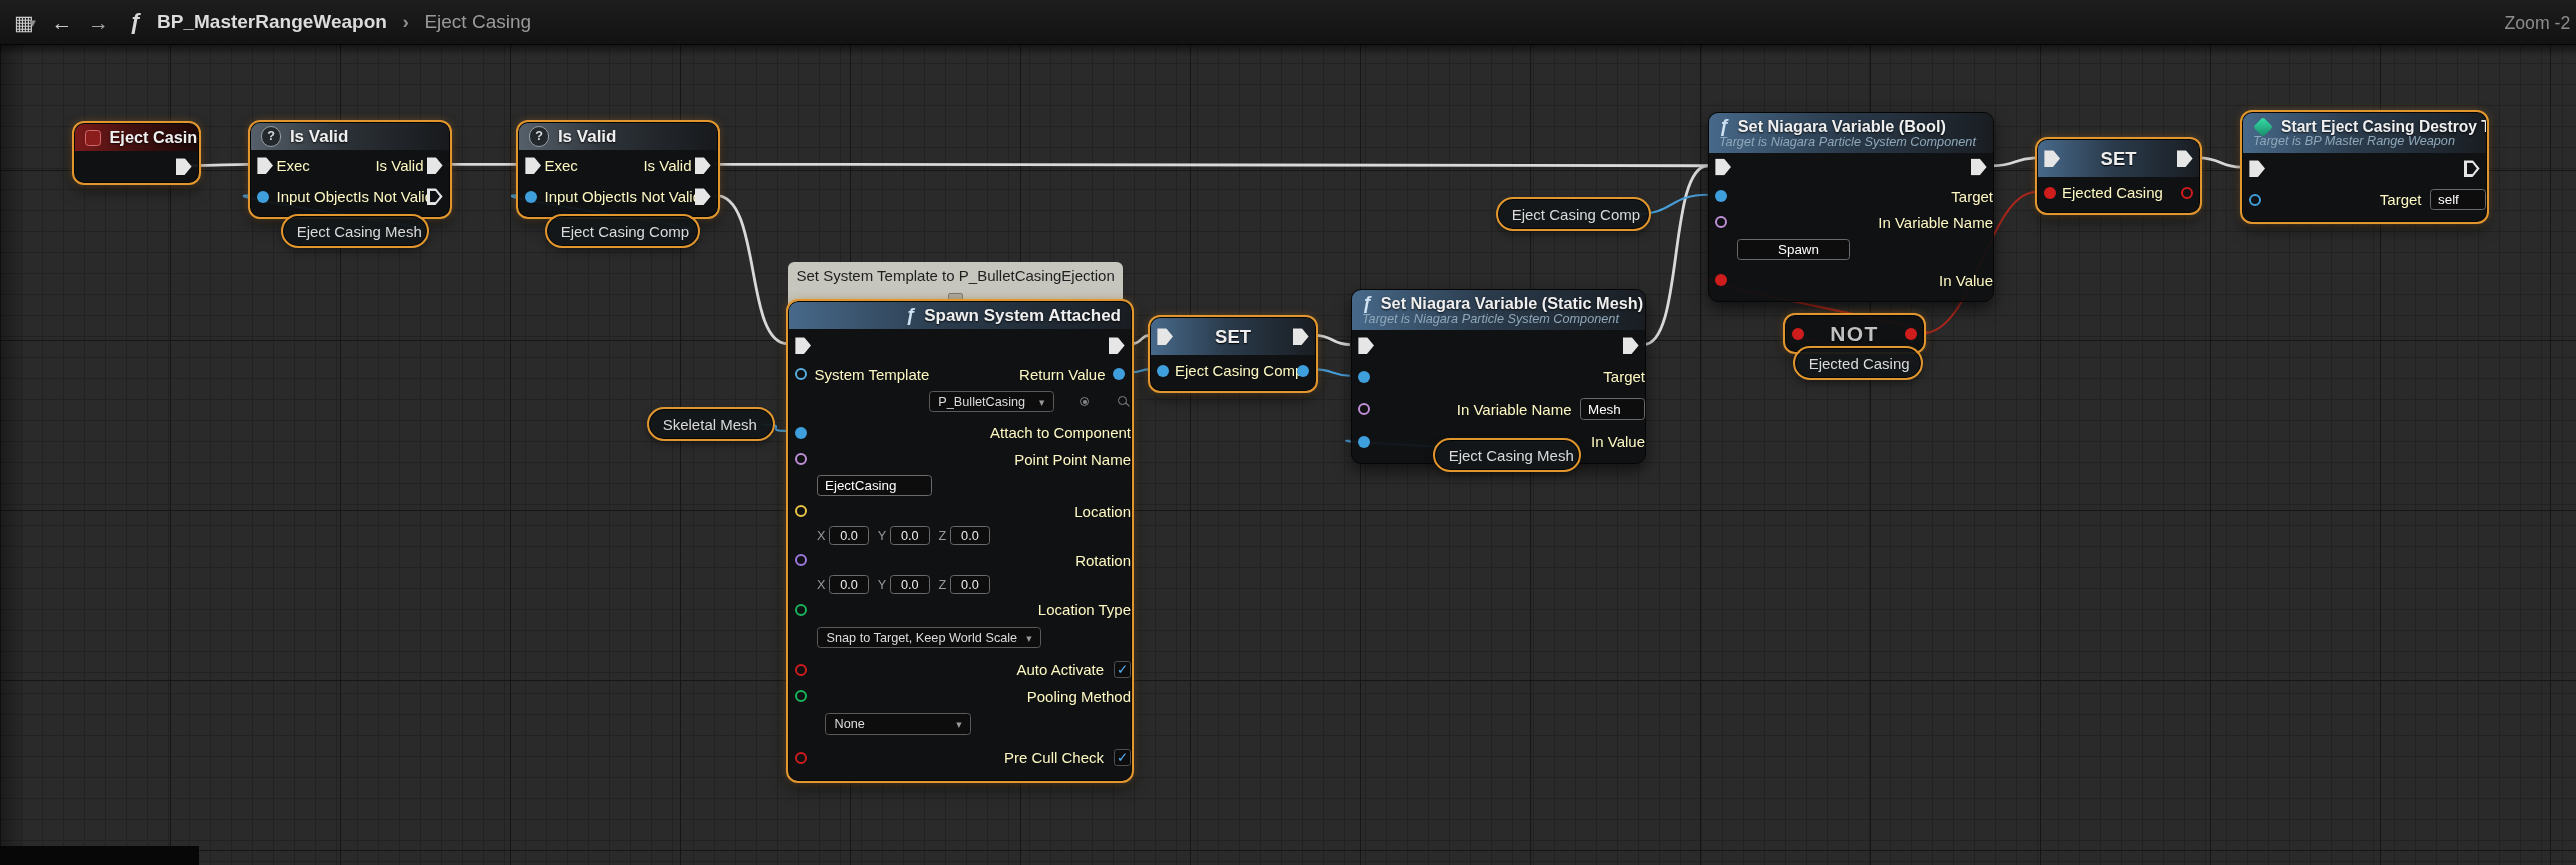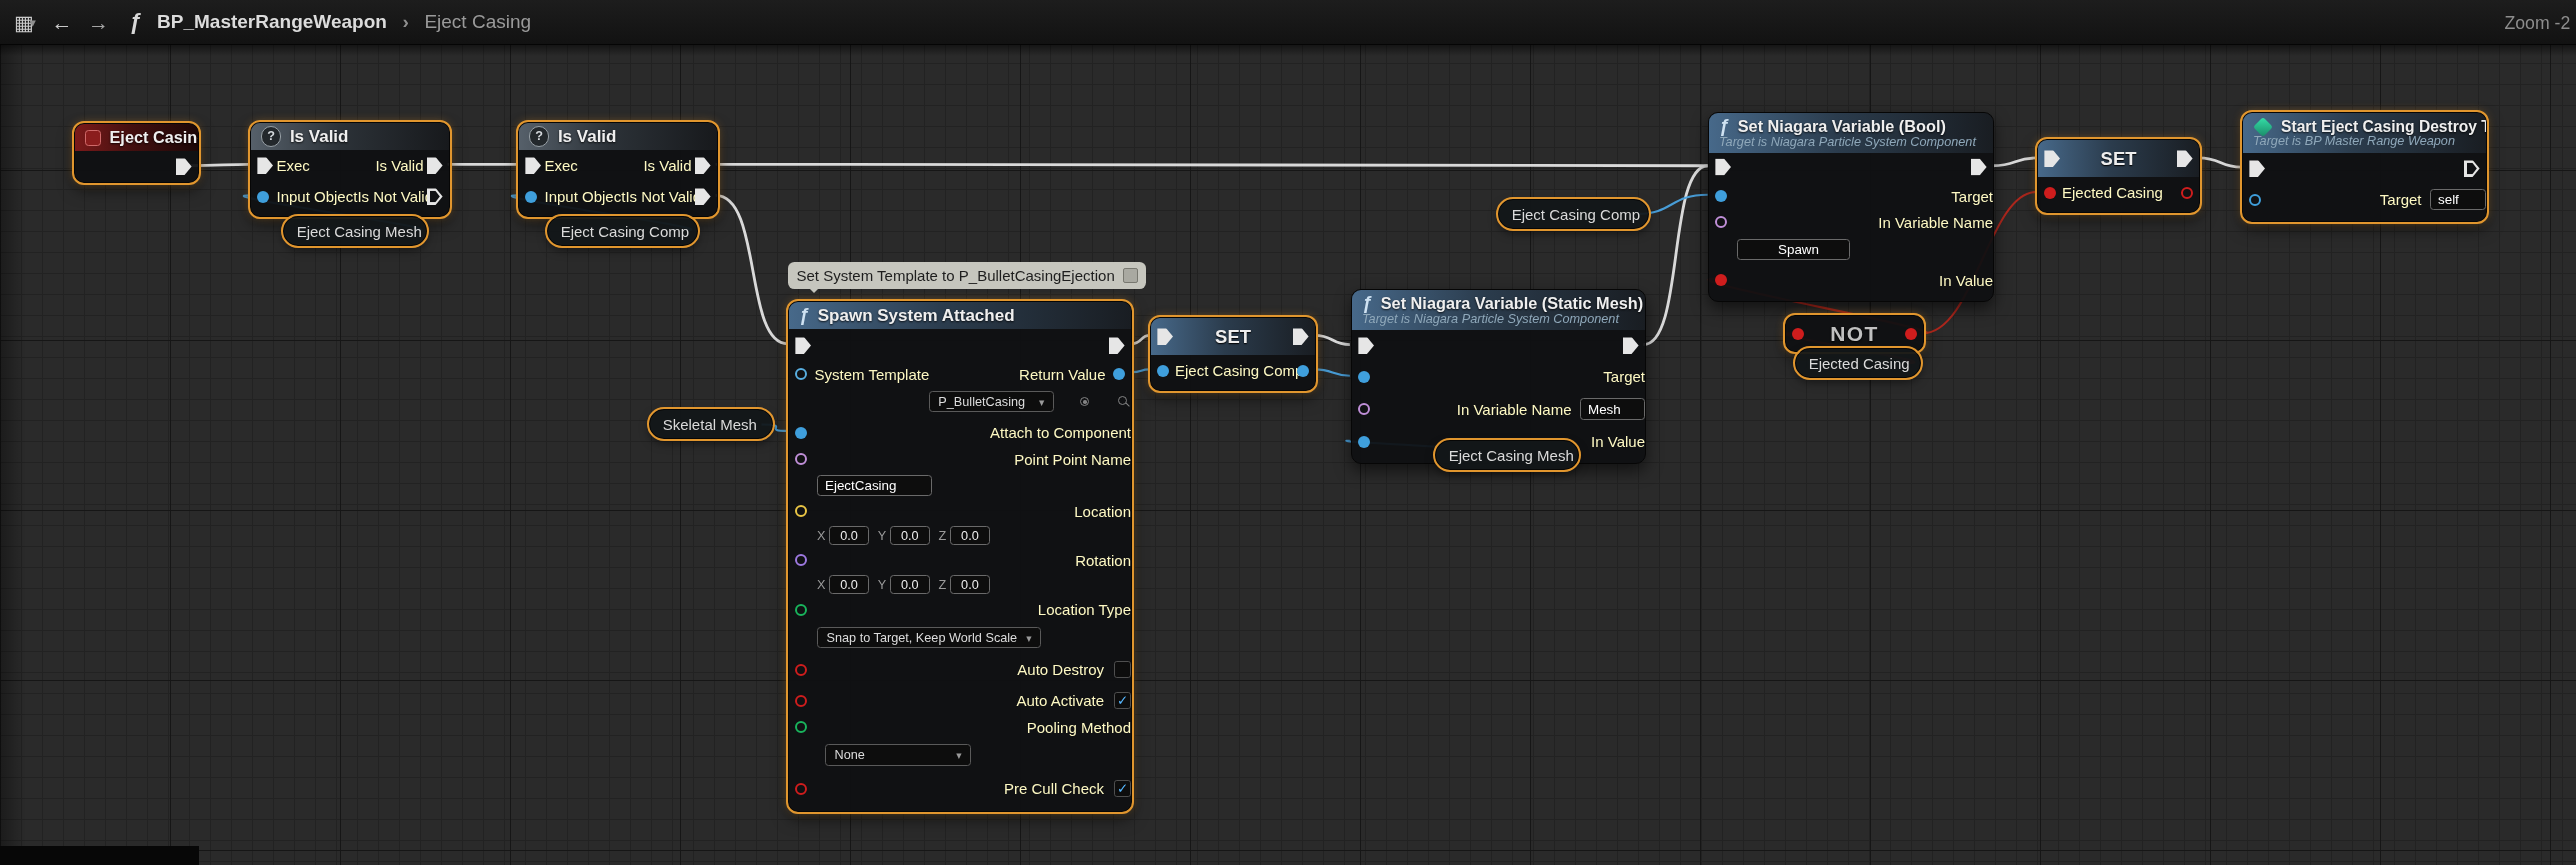--- a/index.html
+++ b/index.html
@@ -41,21 +41,21 @@
   
   .node{position:absolute;z-index:2;background:rgba(15,16,18,.94);
     border:1.4px solid #060606;border-radius:10px;overflow:hidden;
     box-shadow:0 7px 15.6px rgba(0,0,0,.55);}
   .sel{outline:2.1px solid #e1962e;outline-offset:-0.7px;
     box-shadow:0 0 10px rgba(230,150,40,.45),0 7px 15.6px rgba(0,0,0,.55);}
   .hd{display:flex;align-items:center;gap:8.5px;padding:0 10px;}
   .hd.one{height:27px;}
   .hd.two{height:40px;flex-direction:column;align-items:flex-start;justify-content:center;gap:0;}
   .trow{display:flex;align-items:center;gap:8.5px;}
-  .grad-fn{background:linear-gradient(to right,#47698a 0%,#2b3c4d 45%,#191d22 100%);}
+  .grad-fn{background:linear-gradient(to right,#47698a 0%,#2b3c4d 45%,#191d22 100%);justify-content:flex-end;}
   .grad-ev{background:linear-gradient(to right,#7c1a1a 0%,#441010 45%,#1c0808 100%);}
   .grad-mac{background:linear-gradient(to right,#56606a 0%,#2c3238 45%,#17191c 100%);}
   .t{font-size:17px;font-weight:bold;color:#efefef;white-space:nowrap;text-shadow:0 1.4px 2.1px rgba(0,0,0,.8);}
   .t.sm{font-size:16.3px;}
   .st{font-size:12.7px;font-style:italic;color:#8fa8ba;white-space:nowrap;margin-top:-1.4px;}
   .ico{font-size:18.4px;color:#cfe2f2;font-style:italic;font-weight:bold;line-height:1;}
   .qico{width:18.4px;height:18.4px;border-radius:50%;background:#23282c;border:1.4px solid #98a0a6;
     color:#d4d8dc;display:flex;align-items:center;justify-content:center;font-size:12.7px;font-weight:bold;flex:0 0 auto;}
   .evico{width:14px;height:14px;border-radius:3.5px;background:#8b1d1d;border:1.4px solid #d06a6a;flex:0 0 auto;}
   .diam{width:14px;height:14px;border-radius:2.8px;flex:0 0 auto;margin:0 2.8px;
@@ -98,21 +98,21 @@
   .mag-ico::after{content:"";position:absolute;left:10px;top:10px;width:5px;height:1.4px;background:#aaa;transform:rotate(45deg);}
 
   
   .getter{position:absolute;z-index:3;display:flex;align-items:center;justify-content:space-between;
     height:30px;background:rgba(18,22,24,.94);border:1.4px solid #060606;border-radius:15px;
     padding:0 8.5px 0 12.7px;box-sizing:border-box;box-shadow:0 4.2px 10px rgba(0,0,0,.5);}
   .glbl{font-size:15px;color:#dadada;white-space:nowrap;margin-right:7px;}
 
   
   .bubble{position:absolute;z-index:2;background:#c6c6be;color:#1e1e1e;font-size:15px;
-    padding:5px 8.5px;border-radius:6.4px;display:flex;align-items:center;gap:8.5px;white-space:nowrap;}
+    padding:5px 8.5px;border-radius:6.4px;display:flex;align-items:center;gap:8.5px;white-space:nowrap;flex-direction:column;}
   .bubble::after{content:"";position:absolute;left:21px;bottom:-8.5px;border:5px solid transparent;border-top-color:#c6c6be;}
   .bsq{width:12.7px;height:12.7px;background:#a9a9a1;border:0.7px solid #77776f;border-radius:2.1px;}
 </style>
 </head>
 <body>
 
 <div class="screen">
 
   <div class="graph">
 
@@ -255,25 +255,20 @@
       </div>
       <div class="r pl36" style="height:22.6px;">
         <span class="pin pL pd h" style="--c:#19b45c"></span>
         <span class="lbl">Location Type</span>
       </div>
       <div class="r" style="height:33px;padding-left:28px;">
         <span class="dd" style="width:205px;justify-content:space-between;">
           <span>Snap to Target, Keep World Scale</span>
           <span class="car">▾</span>
         </span>
-      </div>
-      <div class="r pl36" style="height:31px;">
-        <span class="pin pL pd h" style="--c:#cf1d1d"></span>
-        <span class="lbl">Auto Destroy</span>
-        <span class="cb"></span>
       </div>
       <div class="r pl36" style="height:31px;">
         <span class="pin pL pd h" style="--c:#cf1d1d"></span>
         <span class="lbl">Auto Activate</span>
         <span class="cb">✓</span>
       </div>
       <div class="r pl36" style="height:22.6px;">
         <span class="pin pL pd h" style="--c:#19b45c"></span>
         <span class="lbl">Pooling Method</span>
       </div>

